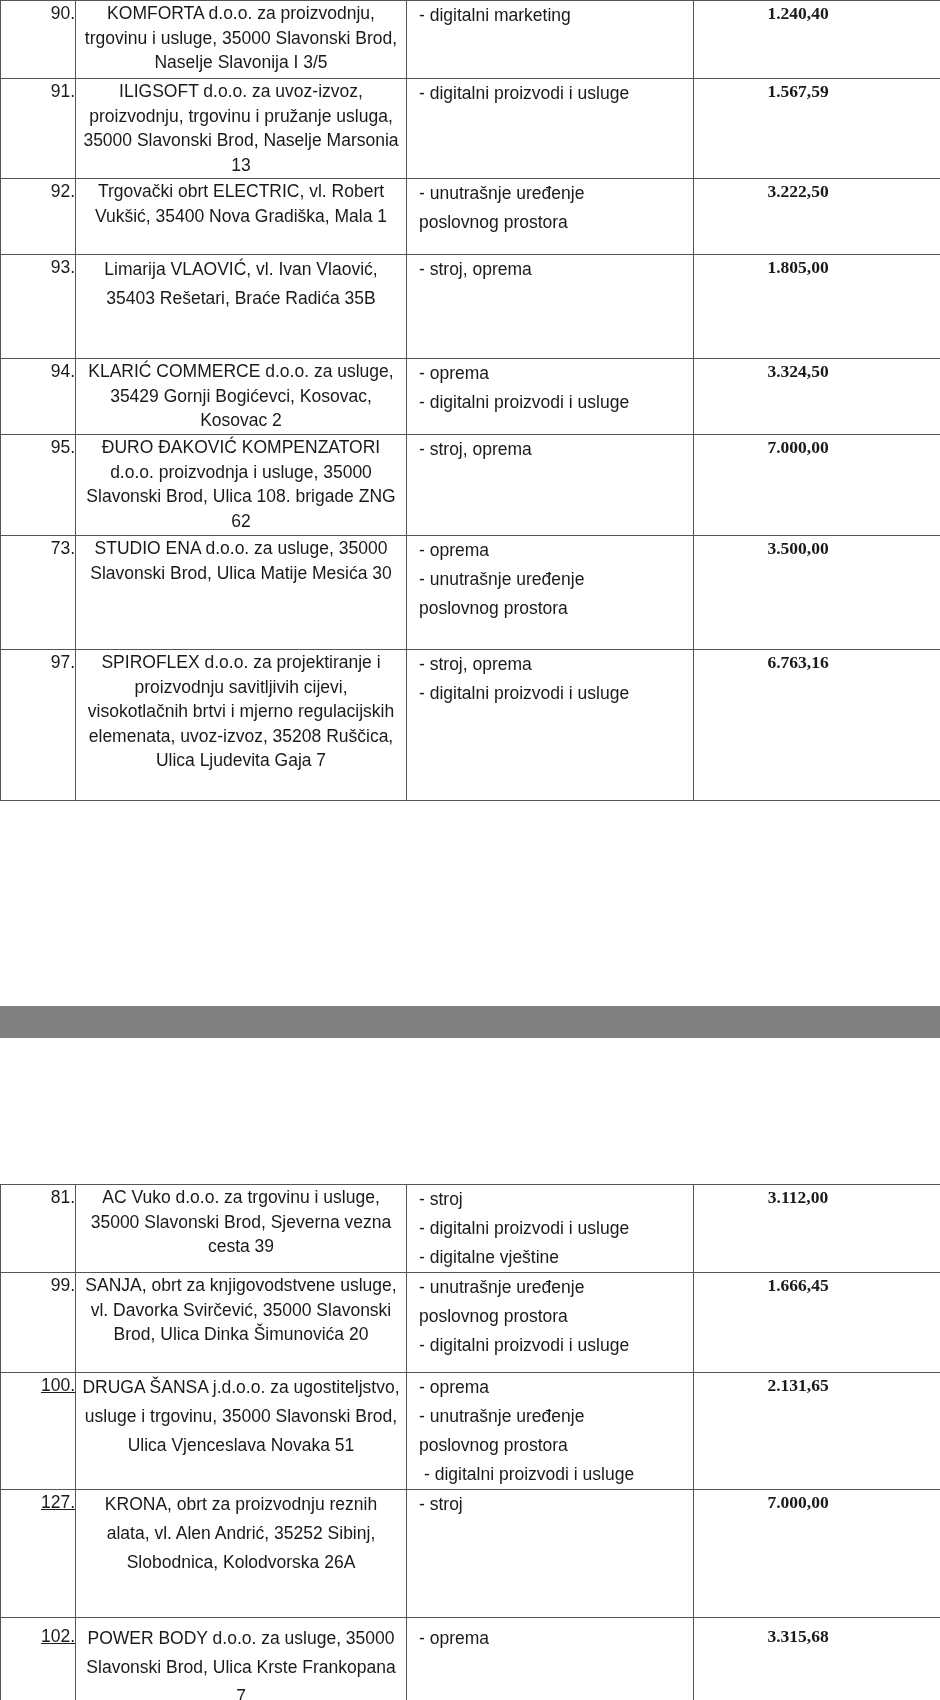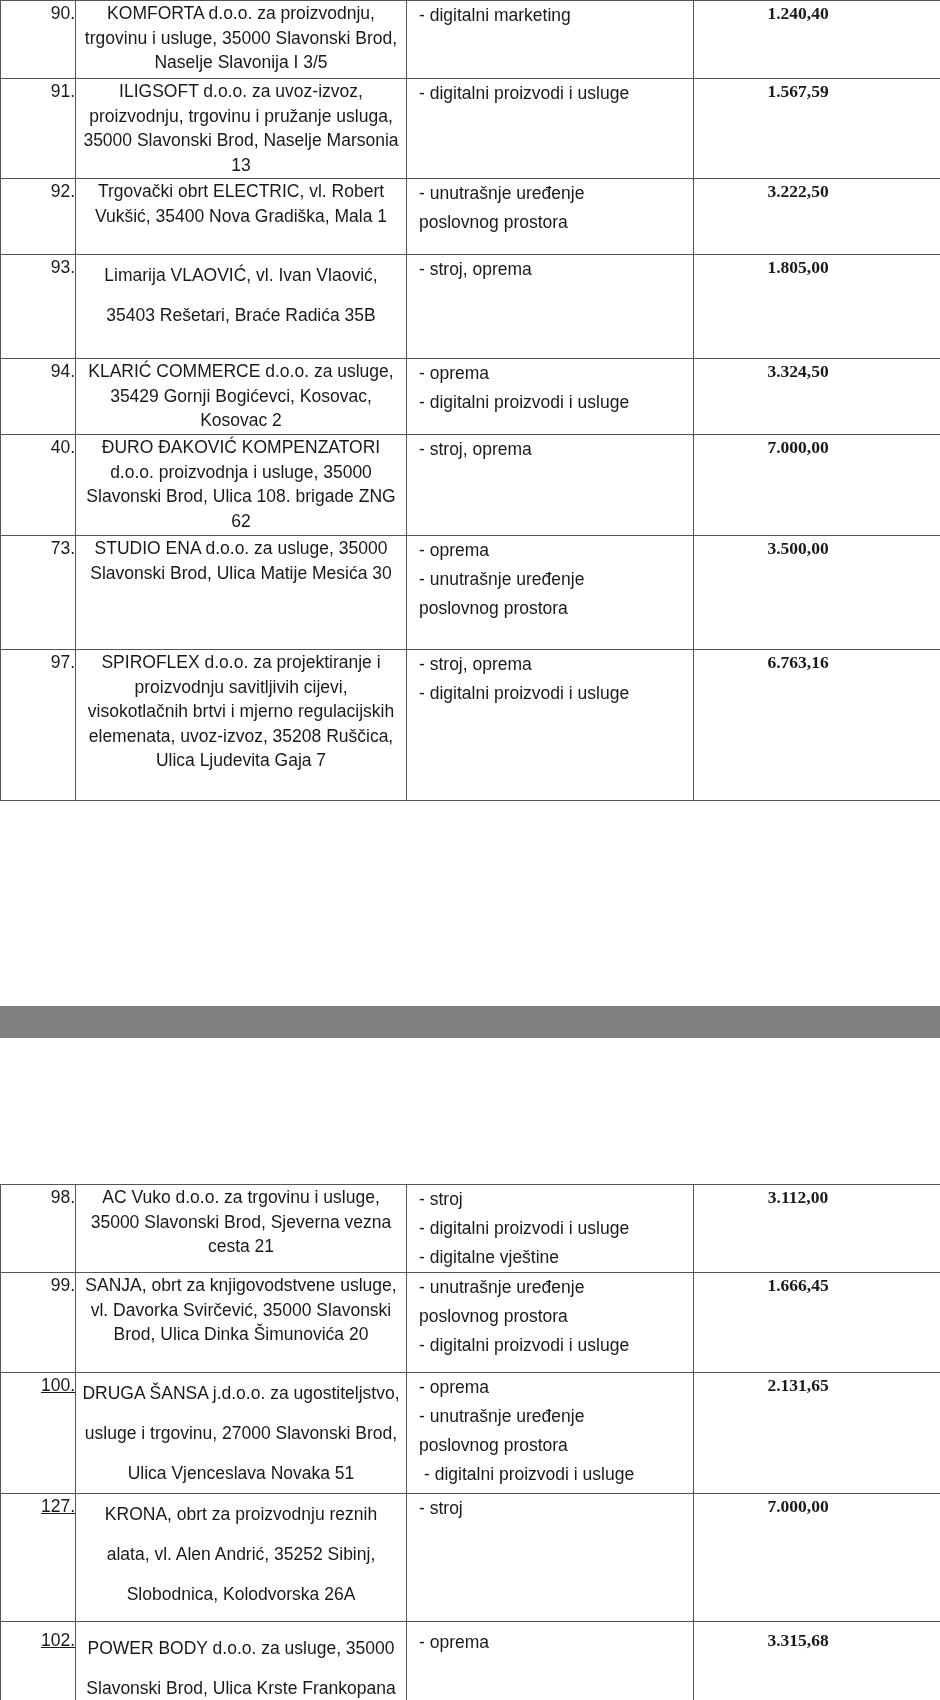--- a/index.html
+++ b/index.html
@@ -12,21 +12,21 @@
   .c-num { width:74px; text-align:right; }
   .c-num span { display:inline-block; padding-left:0; margin-left:-18px; }
   .c-name { width:318px; text-align:center; padding:0 6px !important; }
   .c-purp { width:274px; padding-left:12px !important; }
   .c-amt { width:272px; font-weight:bold; text-align:center; }
   .c-amt span { display:inline-block; margin-left:-64px;font-family:Liberation Serif, serif; }
   .num-wide span { margin-left:-10px;text-decoration:underline; }
   .purp-line { display:block; white-space:nowrap; line-height:29px; }
   .purp-line.indent { padding-left:5px; }
   .name-cell { line-height:24.5px; }
-  .name-cell.loose { line-height:40px; }
+  .name-cell.loose { line-height:29px; }
   .gap-band { position:absolute; left:0; top:1006px; width:940px; height:32px; background:#808080; }
   .last-row td { font-family:"Liberation Sans", sans-serif; }
 </style>
 </head>
 <body>
 
 <table class="tbl t1">
   <tbody>
     <tr style="height:78px">
       <td class="c-num"><span>90.</span></td>
@@ -64,21 +64,21 @@
     <tr style="height:76px">
       <td class="c-num"><span>94.</span></td>
       <td class="c-name name-cell">KLARIĆ COMMERCE d.o.o. za usluge, 35429 Gornji Bogićevci, Kosovac, Kosovac 2</td>
       <td class="c-purp">
         <span class="purp-line">- oprema</span>
         <span class="purp-line">- digitalni proizvodi i usluge</span>
       </td>
       <td class="c-amt"><span>3.324,50</span></td>
     </tr>
     <tr style="height:101px">
-      <td class="c-num"><span>40.</span></td>
+      <td class="c-num"><span>95.</span></td>
       <td class="c-name name-cell">ĐURO ĐAKOVIĆ KOMPENZATORI d.o.o. proizvodnja i usluge, 35000 Slavonski Brod, Ulica 108. brigade ZNG 62</td>
       <td class="c-purp">
         <span class="purp-line">- stroj, oprema</span>
       </td>
       <td class="c-amt"><span>7.000,00</span></td>
     </tr>
     <tr style="height:114px">
       <td class="c-num"><span>73.</span></td>
       <td class="c-name name-cell">STUDIO ENA d.o.o. za usluge, 35000 Slavonski Brod, Ulica Matije Mesića 30</td>
       <td class="c-purp">
@@ -98,42 +98,42 @@
       <td class="c-amt"><span>6.763,16</span></td>
     </tr>
   </tbody>
 </table>
 
 <div class="gap-band"></div>
 
 <table class="tbl t2">
   <tbody>
     <tr style="height:86px">
-      <td class="c-num"><span>98.</span></td>
-      <td class="c-name name-cell">AC Vuko d.o.o. za trgovinu i usluge, 35000 Slavonski Brod, Sjeverna vezna cesta 21</td>
+      <td class="c-num"><span>81.</span></td>
+      <td class="c-name name-cell">AC Vuko d.o.o. za trgovinu i usluge, 35000 Slavonski Brod, Sjeverna vezna cesta 39</td>
       <td class="c-purp">
         <span class="purp-line">- stroj</span>
         <span class="purp-line">- digitalni proizvodi i usluge</span>
         <span class="purp-line">- digitalne vještine</span>
       </td>
       <td class="c-amt"><span>3.112,00</span></td>
     </tr>
     <tr style="height:100px">
       <td class="c-num"><span>99.</span></td>
       <td class="c-name name-cell">SANJA, obrt za knjigovodstvene usluge, vl. Davorka Svirčević, 35000 Slavonski Brod, Ulica Dinka Šimunovića 20</td>
       <td class="c-purp">
         <span class="purp-line">- unutrašnje uređenje</span>
         <span class="purp-line">poslovnog prostora</span>
         <span class="purp-line">- digitalni proizvodi i usluge</span>
       </td>
       <td class="c-amt"><span>1.666,45</span></td>
     </tr>
     <tr style="height:116px">
       <td class="c-num num-wide"><span>100.</span></td>
-      <td class="c-name name-cell loose">DRUGA ŠANSA j.d.o.o. za ugostiteljstvo, usluge i trgovinu, 27000 Slavonski Brod, Ulica Vjenceslava Novaka 51</td>
+      <td class="c-name name-cell loose">DRUGA ŠANSA j.d.o.o. za ugostiteljstvo, usluge i trgovinu, 35000 Slavonski Brod, Ulica Vjenceslava Novaka 51</td>
       <td class="c-purp">
         <span class="purp-line">- oprema</span>
         <span class="purp-line">- unutrašnje uređenje</span>
         <span class="purp-line">poslovnog prostora</span>
         <span class="purp-line indent"> - digitalni proizvodi i usluge</span>
       </td>
       <td class="c-amt"><span>2.131,65</span></td>
     </tr>
     <tr style="height:128px">
       <td class="c-num num-wide"><span>127.</span></td>

